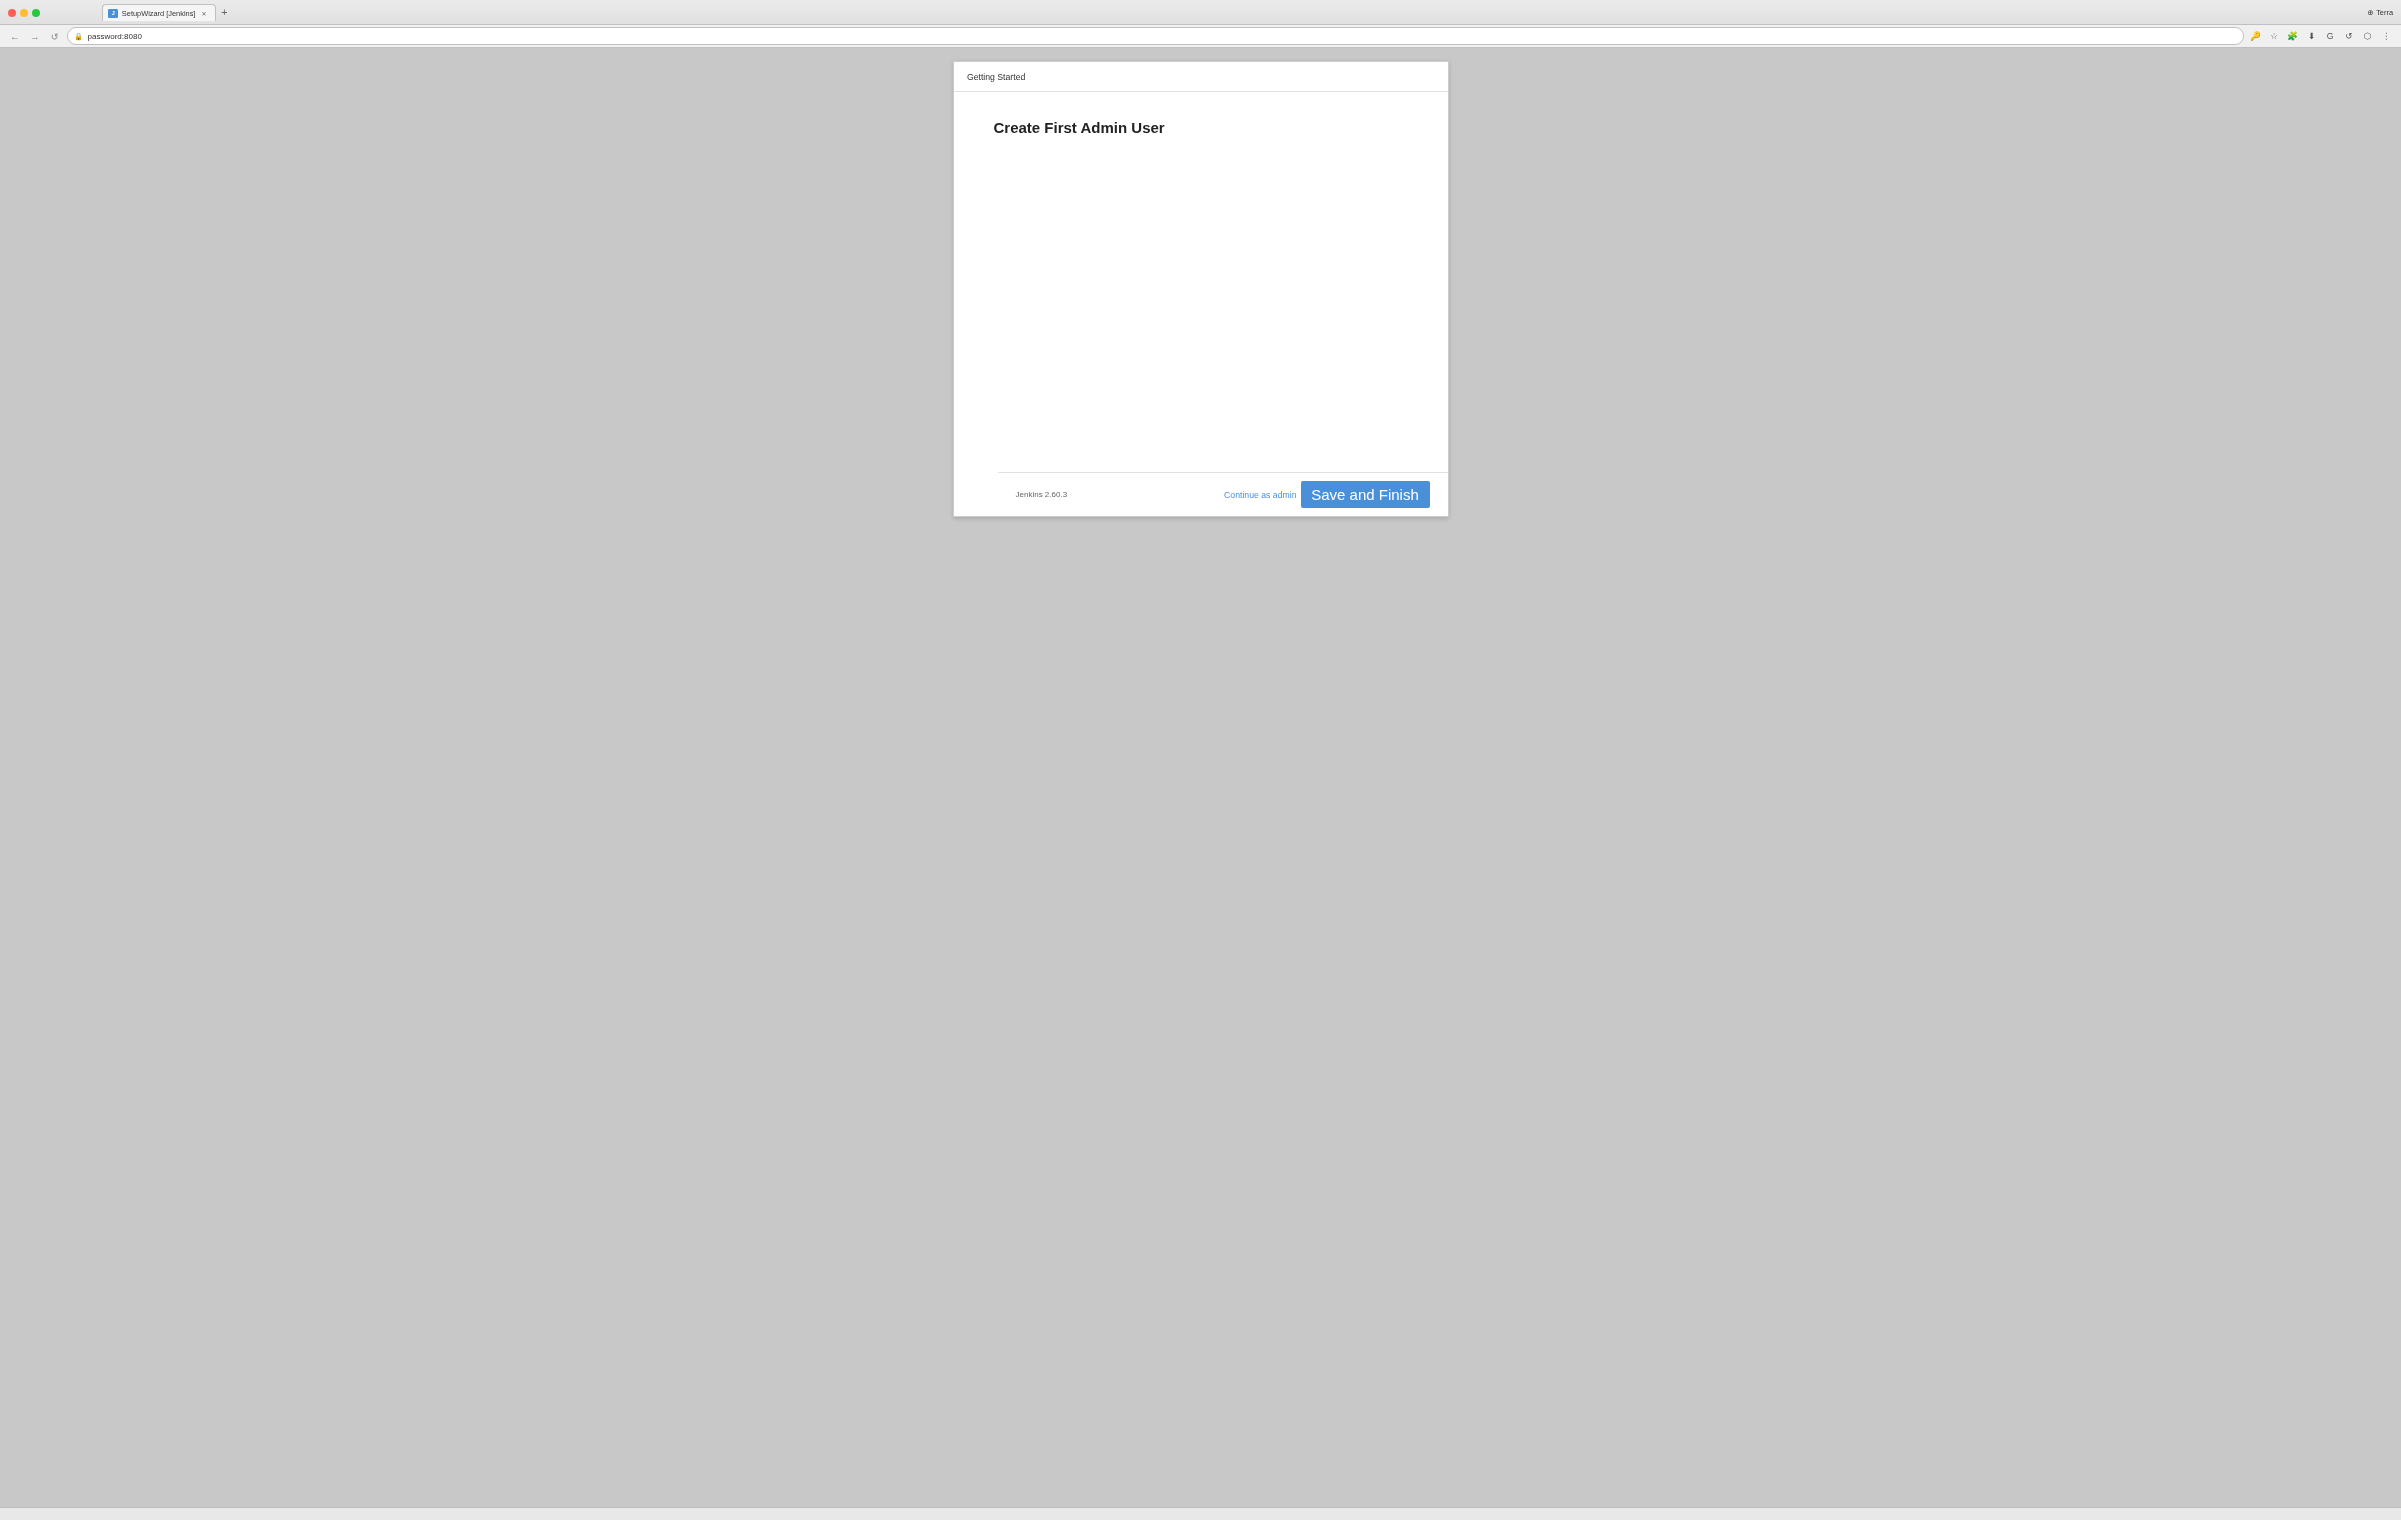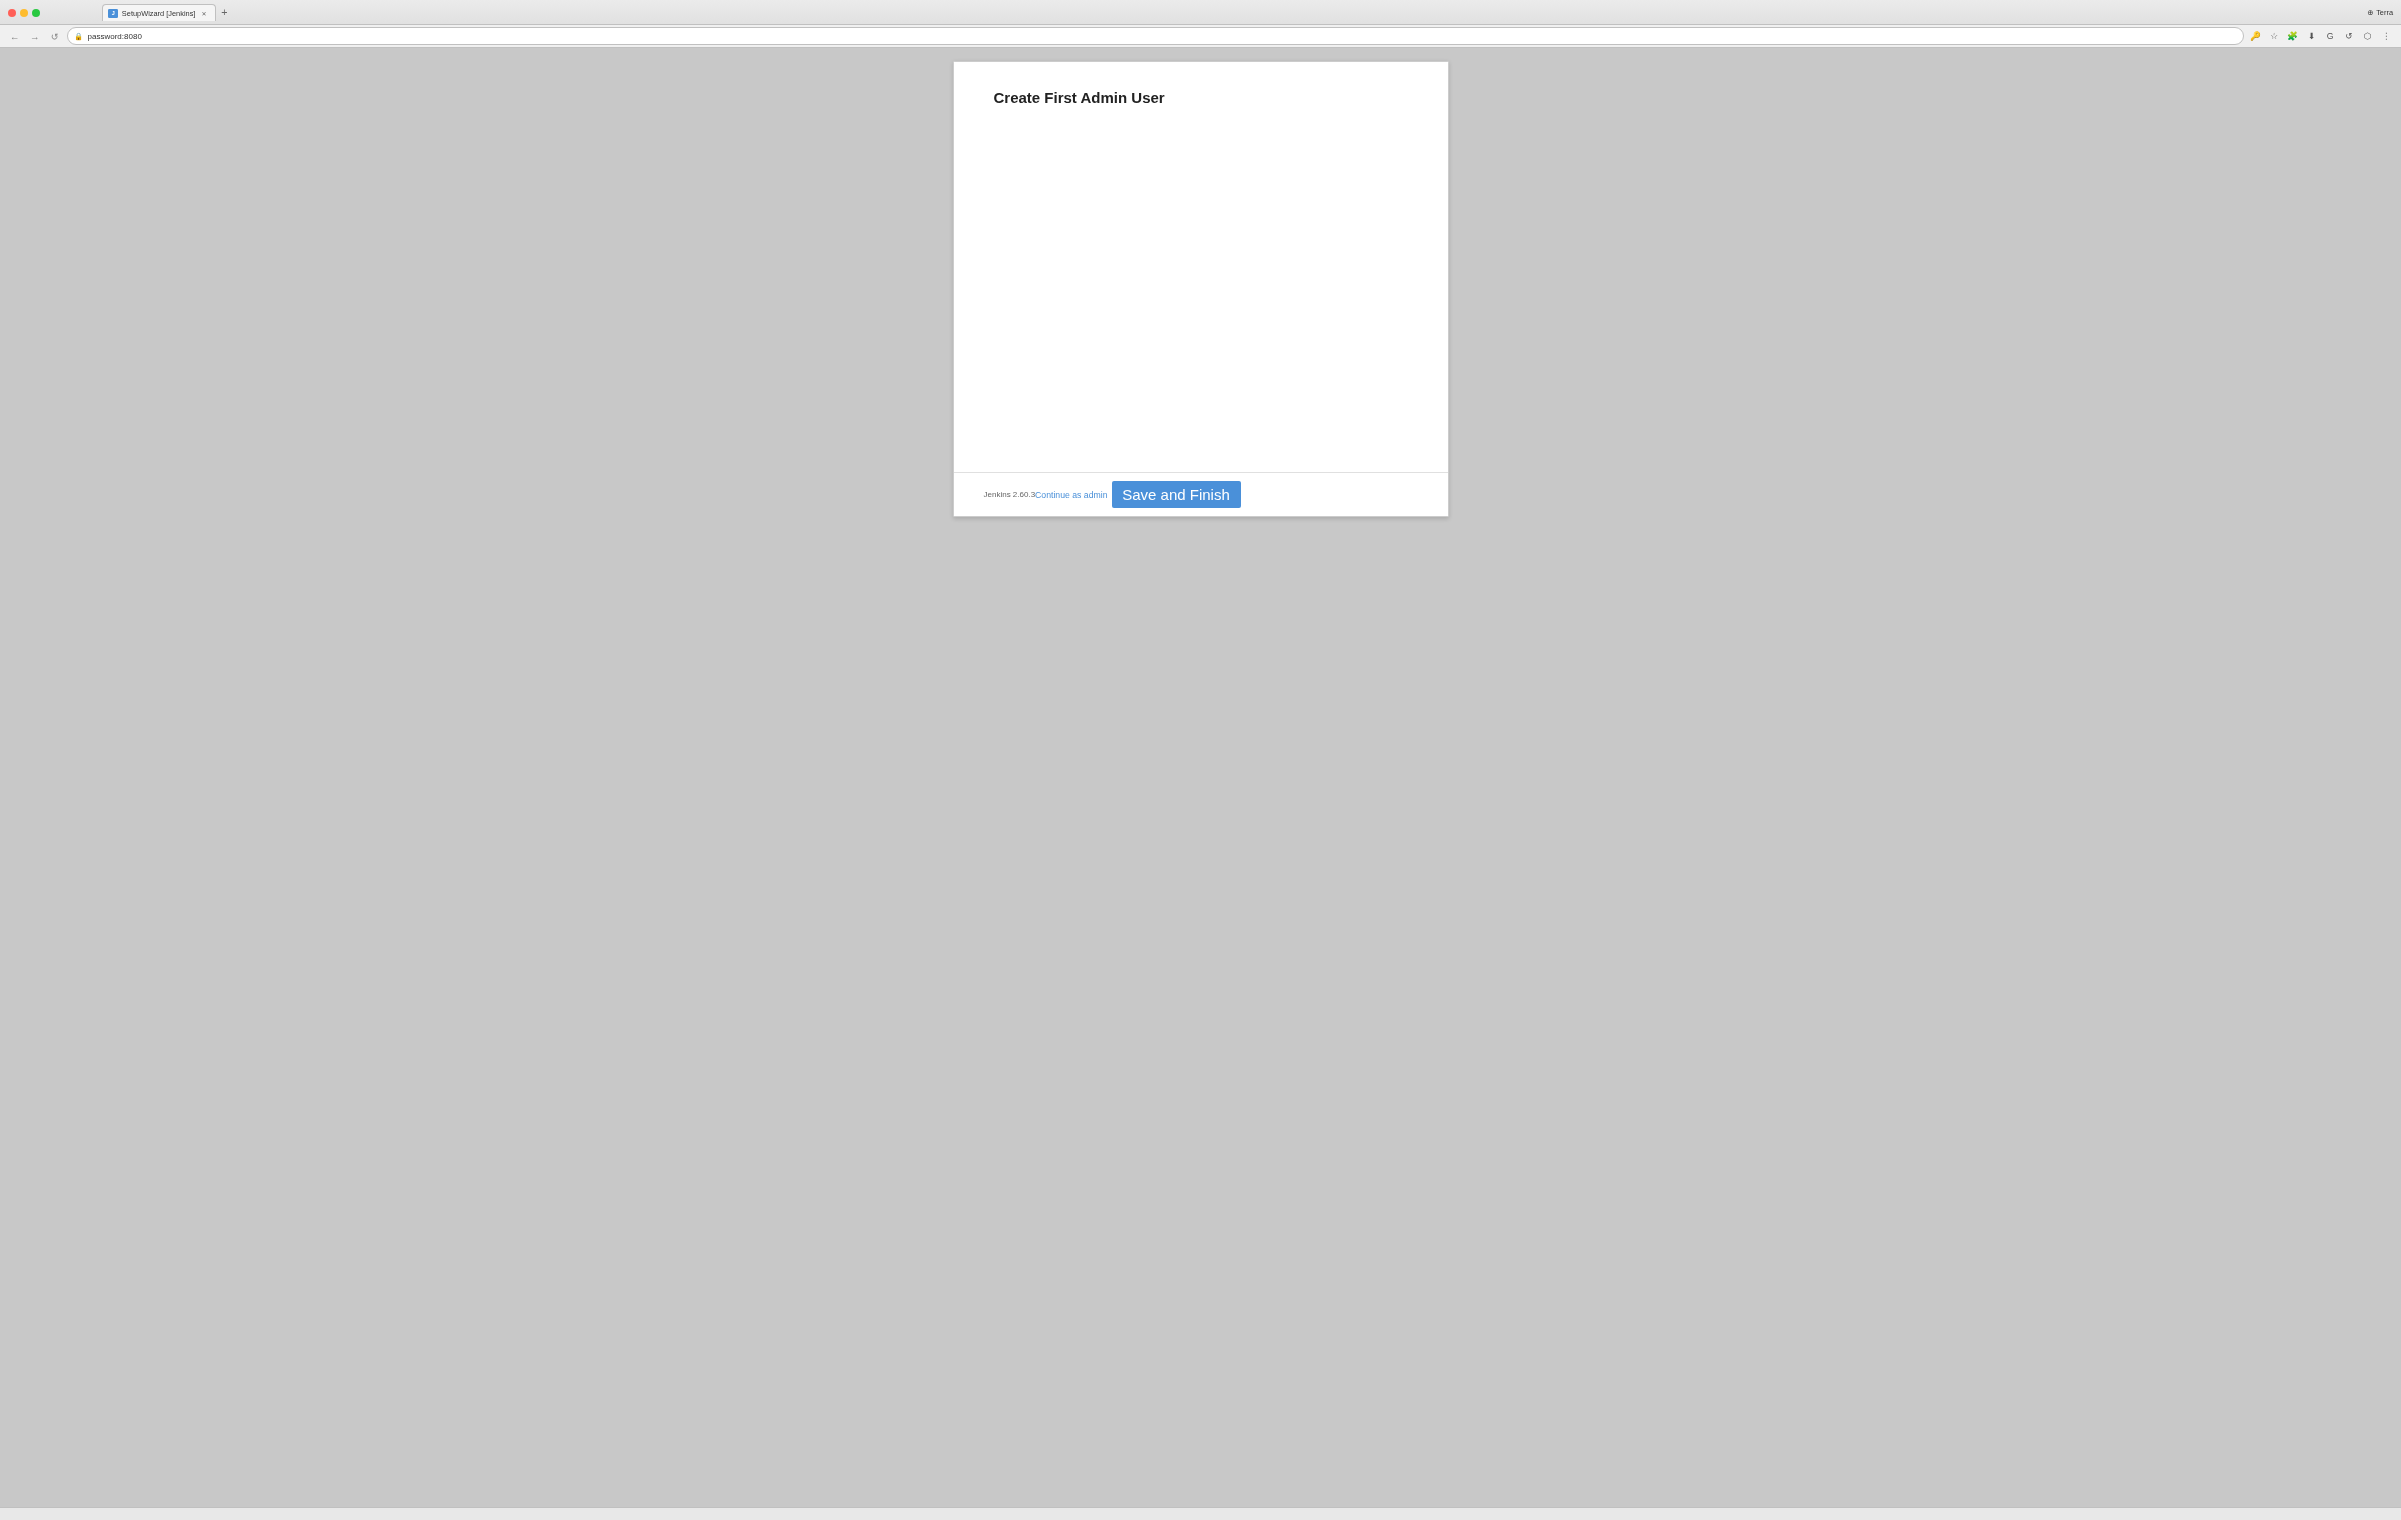--- a/index.html
+++ b/index.html
@@ -255,24 +255,26 @@
       font-size: 8.7px;
       outline: none;
     }
 
     .form-input.username-focused {
       border-color: #4a90d9;
       box-shadow: 0 0 0 1.3px rgba(74,144,217,0.3);
     }
 
     .panel-footer {
-      padding: 8px 30px;
+      padding: 8px 18px;
       border-top: 0.7px solid #e0e0e0;
       display: flex;
       align-items: center;
+      justify-content: space-between;
+      margin-left: 44px;
     }
 
     .footer-version {
       font-size: 8px;
       color: #666;
     }
 
     .footer-actions {
       display: flex;
       gap: 4px;
@@ -358,20 +360,23 @@
       <div class="toolbar-icon">⬡</div>
       <div class="toolbar-icon">⋮</div>
     </div>
   </div>
 </div>
 
 <div class="browser-content">
 
   <div class="setup-panel">
 
+    <div class="panel-header">
+      <span class="panel-header-title">Getting Started</span>
+    </div>
 
     <div class="panel-body">
       <h1 class="wizard-title">Create First Admin User</h1>
 
     </div>
 
     <div class="panel-footer">
       <span class="footer-version">Jenkins 2.60.3</span>
       <div class="footer-actions">
         <button class="btn-link">Continue as admin</button>

